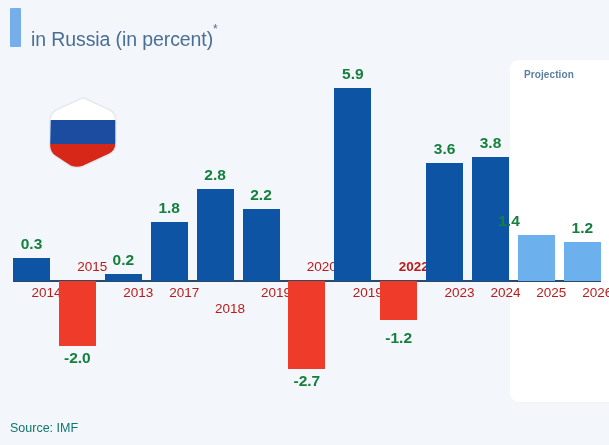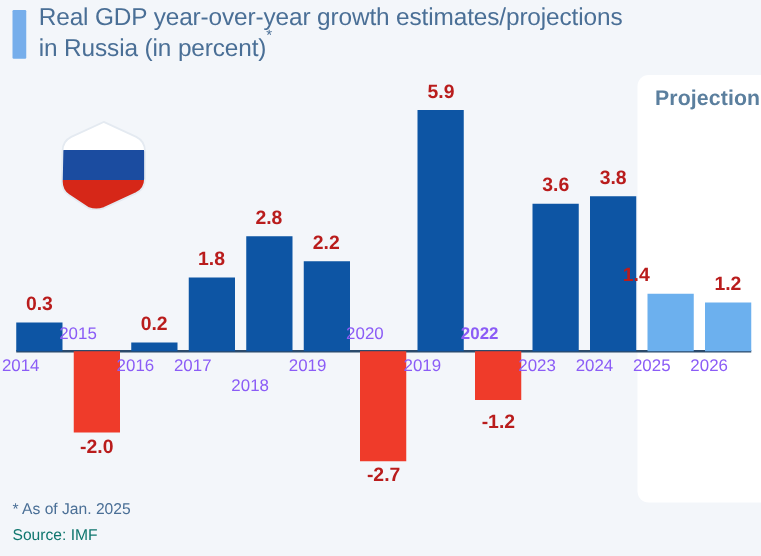--- a/index.html
+++ b/index.html
@@ -21,57 +21,57 @@
   }
   .title sup{font-size:12px;line-height:0;top:-0.5em;position:relative;}
 
   
   .projection-panel{
     position:absolute;left:510px;top:60px;width:99px;height:342px;
     background:#ffffff;border-radius:9px 0 0 9px;
   }
   .projection-label{
     position:absolute;left:524px;top:69px;
-    font-size:17px;font-weight:bold;color:#5b7f9e;letter-spacing:0.1px;
+    font-size:10px;font-weight:bold;color:#5b7f9e;letter-spacing:0.1px;
   }
 
   
   .flag{position:absolute;left:47px;top:96px;width:72px;height:72px;}
 
   
   .plot{position:absolute;left:0;top:0;width:609px;height:445px;}
   .axis{position:absolute;left:13px;top:280px;width:588px;height:1.6px;background:#2b4a6b;}
 
   .bar{position:absolute;width:37px;}
   .bar.pos{background:#0d55a4;}
   .bar.neg{background:#ef3b2a;}
   .bar.proj{background:#6cb0ee;}
 
   .vlabel{
     position:absolute;text-align:center;width:60px;
-    font-size:15.5px;font-weight:bold;color:#b91c1c;white-space:nowrap;
+    font-size:15.5px;font-weight:bold;color:#15803d;white-space:nowrap;
   }
   .ylabel{
-    position:absolute;text-align:left;width:60px;
-    font-size:13.5px;color:#8b5cf6;white-space:nowrap;
+    position:absolute;text-align:right;width:60px;
+    font-size:13.5px;color:#b91c1c;white-space:nowrap;
   }
 
   
   .footnote{position:absolute;left:10px;top:400px;font-size:12.5px;color:#4a6f96;}
   .source{position:absolute;left:10px;top:421px;font-size:12.5px;color:#0f766e;}
 </style>
 </head>
 <body>
 
 <div id="stage">
 
   <div class="accent-bar"></div>
 
   <div class="title">
-    <span>Real GDP year-over-year growth estimates/projections</span><br>
+    <br>
     <span>in Russia (in percent)</span><sup>*</sup>
   </div>
 
   <div class="projection-panel"></div>
   <div class="projection-label">Projection</div>
 
   <svg class="flag" viewBox="0 0 72 72">
     <defs>
       <clipPath id="hexclip">
         <path d="M36 1.5 L62 13.5 Q69 17 69 25 L69 47 Q69 55 62 58.5 L36 70.5 Q30 72.5 24 70.5 L8 60 Q2 56 2.5 48 L3 25 Q3 17 10 13.5 Z"></path>
@@ -89,21 +89,21 @@
     <div class="axis"></div>
     <div id="bars">
         <div class="bar pos" style="left: 13px; width: 37px; height: 22.89px; top: 258.11px;"></div>
         <div class="vlabel" style="left: 1.5px; top: 235.11px;">0.3</div>
         <div class="ylabel" style="left: 1.5px; top: 285px;">2014</div>
         <div class="bar neg" style="left: 58.9px; width: 37px; height: 65.4px; top: 281px;"></div>
         <div class="vlabel" style="left: 47.4px; top: 349.4px;">-2.0</div>
         <div class="ylabel" style="left: 47.4px; top: 259px;">2015</div>
         <div class="bar pos" style="left: 104.8px; width: 37px; height: 6.54px; top: 274.46px;"></div>
         <div class="vlabel" style="left: 93.3px; top: 251.46px;">0.2</div>
-        <div class="ylabel" style="left: 93.3px; top: 285px;">2016</div>
+        <div class="ylabel" style="left: 93.3px; top: 285px;">2013</div>
         <div class="bar pos" style="left: 150.7px; width: 37px; height: 58.86px; top: 222.14px;"></div>
         <div class="vlabel" style="left: 139.2px; top: 199.14px;">1.8</div>
         <div class="ylabel" style="left: 139.2px; top: 285px;">2017</div>
         <div class="bar pos" style="left: 196.6px; width: 37px; height: 91.56px; top: 189.44px;"></div>
         <div class="vlabel" style="left: 185.1px; top: 166.44px;">2.8</div>
         <div class="ylabel" style="left: 185.1px; top: 285px; margin-top: 16px;">2018</div>
         <div class="bar pos" style="left: 242.5px; width: 37px; height: 71.94px; top: 209.06px;"></div>
         <div class="vlabel" style="left: 231px; top: 186.06px;">2.2</div>
         <div class="ylabel" style="left: 231px; top: 285px;">2019</div>
         <div class="bar neg" style="left: 288.4px; width: 37px; height: 88.29px; top: 281px;"></div>
@@ -123,16 +123,15 @@
         <div class="ylabel" style="left: 460.5px; top: 285px;">2024</div>
         <div class="bar proj" style="left: 517.9px; width: 37px; height: 45.78px; top: 235.22px;"></div>
         <div class="vlabel" style="left: 479px; top: 212.22px;">1.4</div>
         <div class="ylabel" style="left: 506.4px; top: 285px;">2025</div>
         <div class="bar proj" style="left: 563.8px; width: 37px; height: 39.24px; top: 241.76px;"></div>
         <div class="vlabel" style="left: 552.3px; top: 218.76px;">1.2</div>
         <div class="ylabel" style="left: 552.3px; top: 285px;">2026</div>
       </div>
   </div>
 
-  <div class="footnote">* As of Jan. 2025</div>
   <div class="source">Source: IMF</div>
 
 </div>
 
 </body></html>

